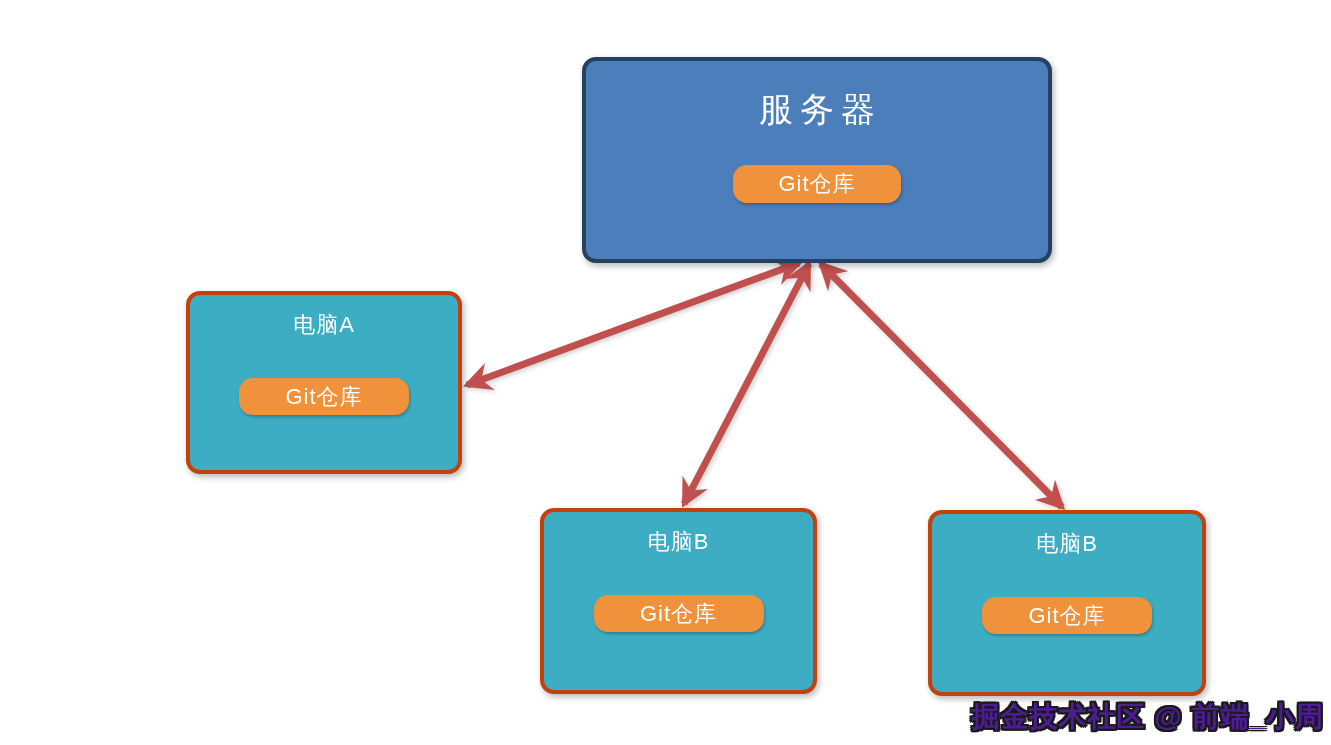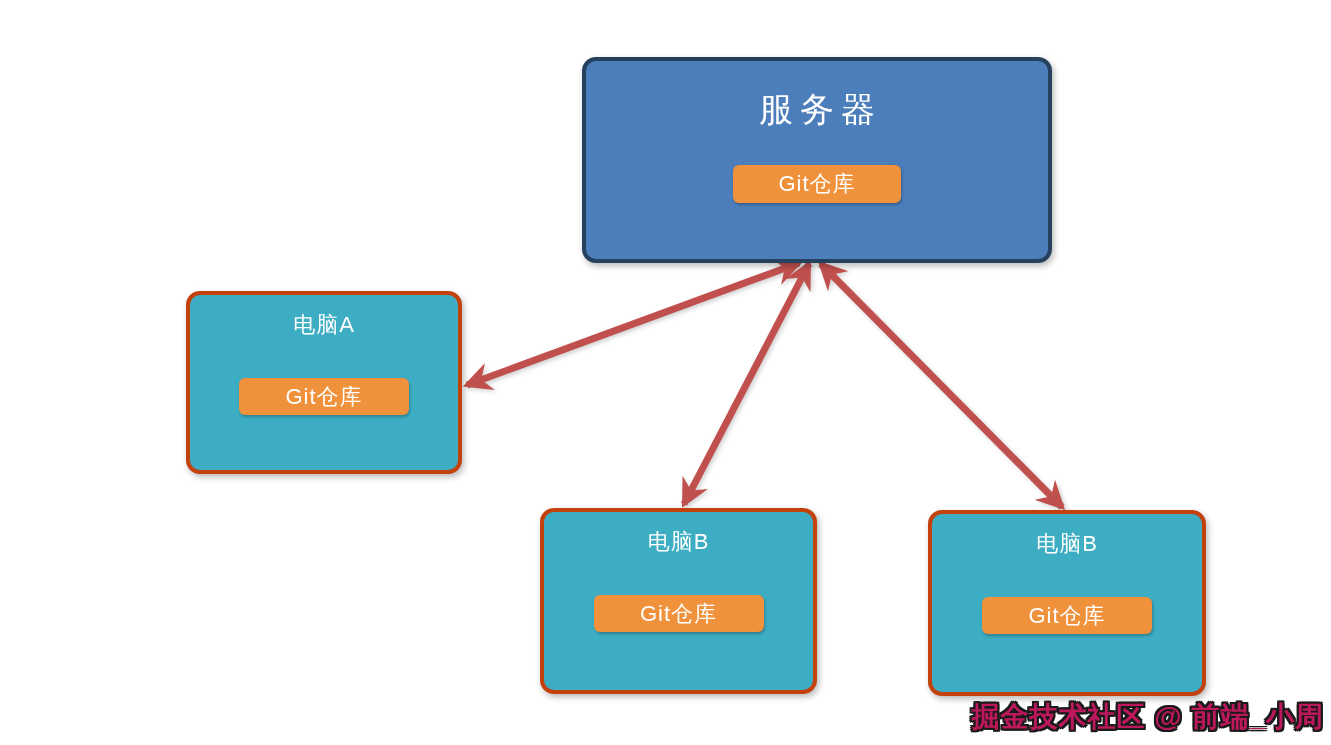--- a/index.html
+++ b/index.html
@@ -52,21 +52,21 @@
   .repo-pill {
     position: absolute;
     left: 50%;
     transform: translateX(-50%);
     background: #f0913c;
     color: #ffffff;
     font-size: 22px;
     display: flex;
     align-items: center;
     justify-content: center;
-    border-radius: 6px;
+    border-radius: 14px;
     box-shadow: 1px 2px 3px rgba(0,0,0,0.25);
     letter-spacing: 1px;
   }
   .node-server .repo-pill  { top: 104px; width: 168px; height: 38px; }
   .node-computer .repo-pill { top: 83px;  width: 170px; height: 37px; }
 
   
   svg.arrows {
     position: absolute;
     left: 0; top: 0;
@@ -75,21 +75,21 @@
     filter: drop-shadow(2px 2px 2px rgba(0,0,0,0.18));
   }
 
   
   .watermark {
     position: absolute;
     right: 7px;
     bottom: 9px;
     font-size: 28px;
     font-weight: bold;
-    color: #be185d;
+    color: #4c1d95;
     letter-spacing: 1px;
     text-shadow:
       -2px -2px 0 #1a1a1a,  2px -2px 0 #1a1a1a,
       -2px  2px 0 #1a1a1a,  2px  2px 0 #1a1a1a,
       -2px  0   0 #1a1a1a,  2px  0   0 #1a1a1a,
        0   -2px 0 #1a1a1a,  0    2px 0 #1a1a1a;
     white-space: nowrap;
   }
 </style>
 </head>

